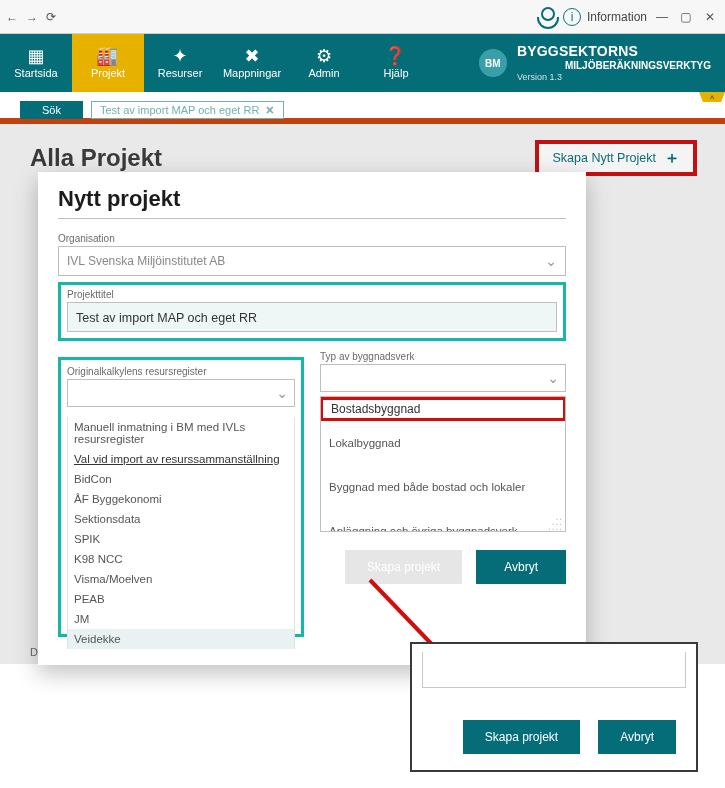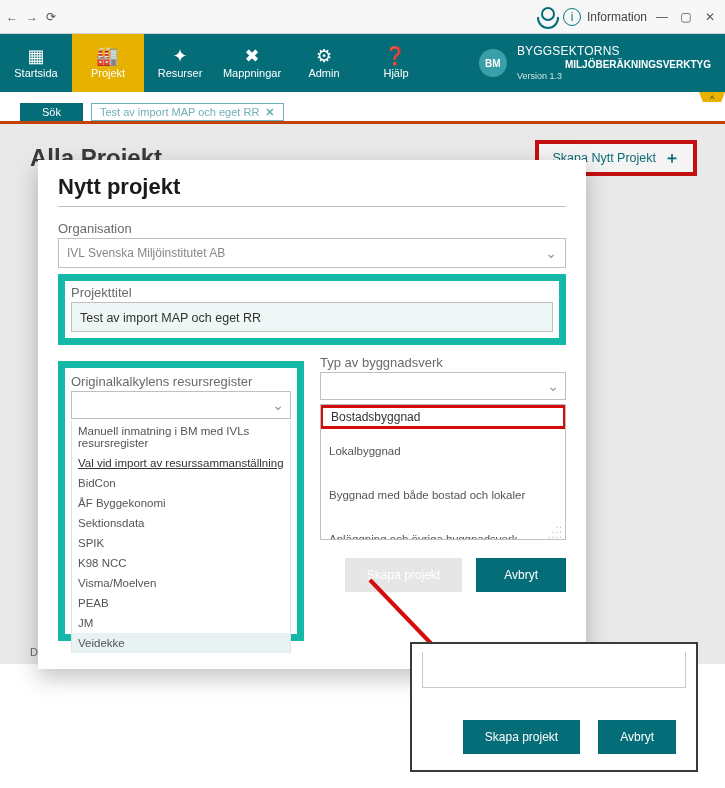--- a/index.html
+++ b/index.html
@@ -55,33 +55,33 @@
     display:flex;
     align-items:center;
     gap:10px;
     padding-right:14px;
   }
   .brand-logo {
     width:28px; height:28px; border-radius:50%; background:#39a0aa;
     display:flex; align-items:center; justify-content:center; color:#fff; font-size:10px; font-weight:bold;
   }
   .brand-text { color:#fff; line-height:1.2; }
-  .brand-text .t1 { font-size:12px; font-weight:normal; letter-spacing:.2px; }
+  .brand-text .t1 { font-size:14px; font-weight:bold; letter-spacing:.2px; }
   .brand-text .t2 { font-size:10px; font-weight:bold;margin-left:48px; }
   .brand-text .t3 { font-size:9px; opacity:.8; }
   
   .collapse-mark {
     background:#e7b100; height:10px; width:26px; margin-left:auto;
     clip-path: polygon(0 0,100% 0,85% 100%,15% 100%);
     display:flex;align-items:center;justify-content:center;color:#333;font-size:8px;
   }
   
   .tabs-row {
     display:flex; align-items:center; height:22px; padding:2px 10px 2px 20px;
-    background:#ffffff; border-bottom:3px solid #c2410c;
+    background:#ffffff; border-bottom:6px solid #c2410c;
   }
   .tab-search {
     background:#056d78; color:#fff; height:18px; line-height:18px;
     padding:0 22px; font-size:11px;
   }
   .tab-open {
     border:1px solid #6fb0b6; color:#6fb0b6; height:18px; line-height:16px;
     padding:0 8px; font-size:11px; margin-left:8px; display:flex; align-items:center; gap:6px;
     background:#fff;
   }
@@ -104,46 +104,46 @@
     padding:8px 14px; font-size:12.5px; display:inline-flex; align-items:center; gap:8px;
   }
   .btn-outline .plus { font-weight:bold; font-size:16px; line-height:0; }
   .btn-outline .eye { font-size:14px; line-height:0; }
   .hi-red { outline:4px solid #d30c0c; outline-offset:-2px; }
   .bg-table-row {
     position:absolute; left:30px; bottom:6px; font-size:11px; color:#666; display:flex; gap:18px;
   }
   
   .modal {
-    position:absolute; left:38px; top:36px; width:548px;
+    position:absolute; left:38px; top:48px; width:548px;
     background:#fff; box-shadow:0 8px 22px rgba(0,0,0,.25);
     padding:14px 20px 28px 20px;
   }
   .modal h2 { margin:0 0 6px 0; font-size:22px; font-weight:600; color:#1b1b1b; }
   .modal hr { border:none; border-top:1px solid #c0c0c0; margin:4px 0 14px 0; }
-  .field-label { font-size:13px; color:#6a6a6a; margin-bottom:2px; }
+  .field-label { font-size:10px; color:#6a6a6a; margin-bottom:2px; }
   .select-wrap {
     border:1px solid #bfbfbf; height:30px; display:flex; align-items:center;
     justify-content:space-between; padding:0 8px; color:#888; background:#fff;
   }
   .chev { color:#999; font-size:14px; }
-  .red-wrap { border:7px solid #14b8a6; padding:4px 6px 6px 6px; margin-top:6px; }
+  .red-wrap { border:3px solid #14b8a6; padding:4px 6px 6px 6px; margin-top:6px; }
   .input-box {
     border:1px solid #bfbfbf; height:30px; line-height:30px; padding:0 8px;
     background:#eef6f6; font-size:12.5px; color:#333;
   }
   .two-col { display:flex; gap:16px; margin-top:10px; }
   .col { flex:1; }
   .col .red-wrap { padding:6px; }
   .sel-box {
     border:1px solid #bfbfbf; height:28px; display:flex; align-items:center; justify-content:space-between; padding:0 6px;
     background:#fff;
   }
   .dropdown-panel {
-    margin-top:2px; border-left:1px solid #e2e2e2; border-right:1px solid #e2e2e2;
+    margin-top:10px; border-left:1px solid #e2e2e2; border-right:1px solid #e2e2e2;
     font-size:11.5px; color:#555;
   }
   .dropdown-panel .opt { padding:4px 6px; }
   .dropdown-panel .hdr { text-decoration: underline; color:#333; padding:4px 6px; }
   .listbox {
     border:1px solid #bfbfbf; height:136px; margin-top:4px; overflow:hidden; font-size:11.5px;
     position:relative;
   }
   .listbox .opt { padding:16px 8px; color:#555; }
   .list-red-pill {

